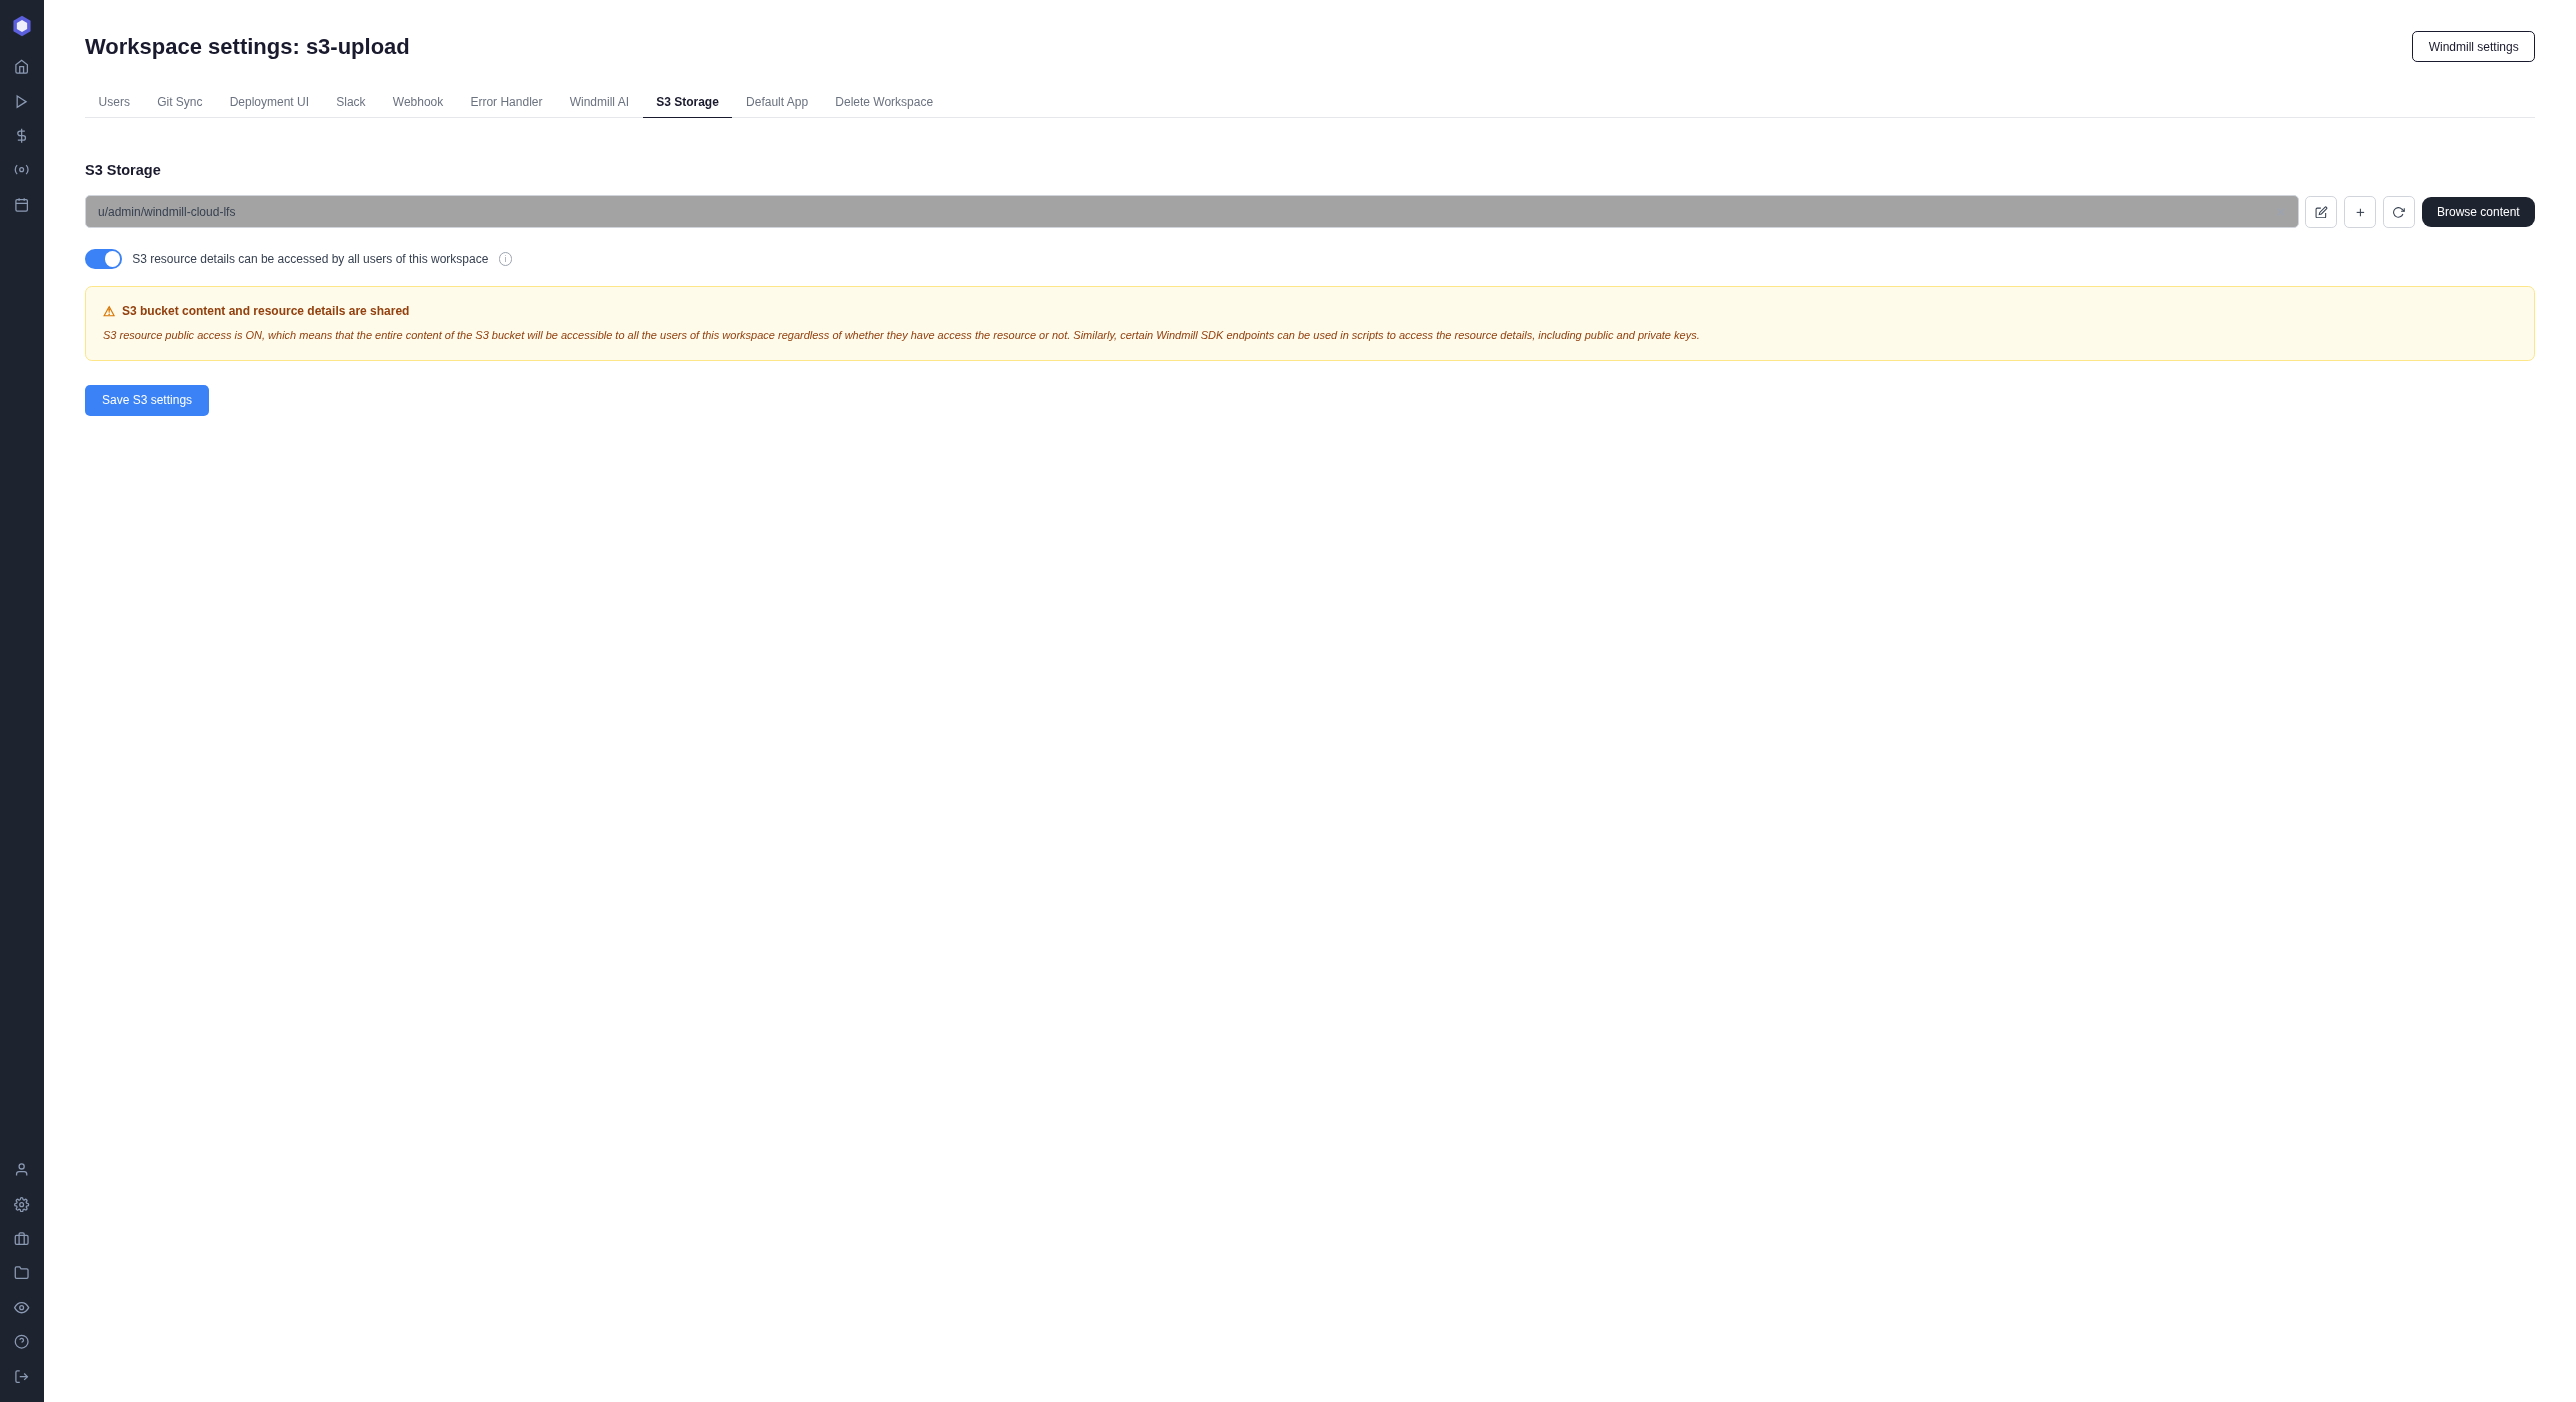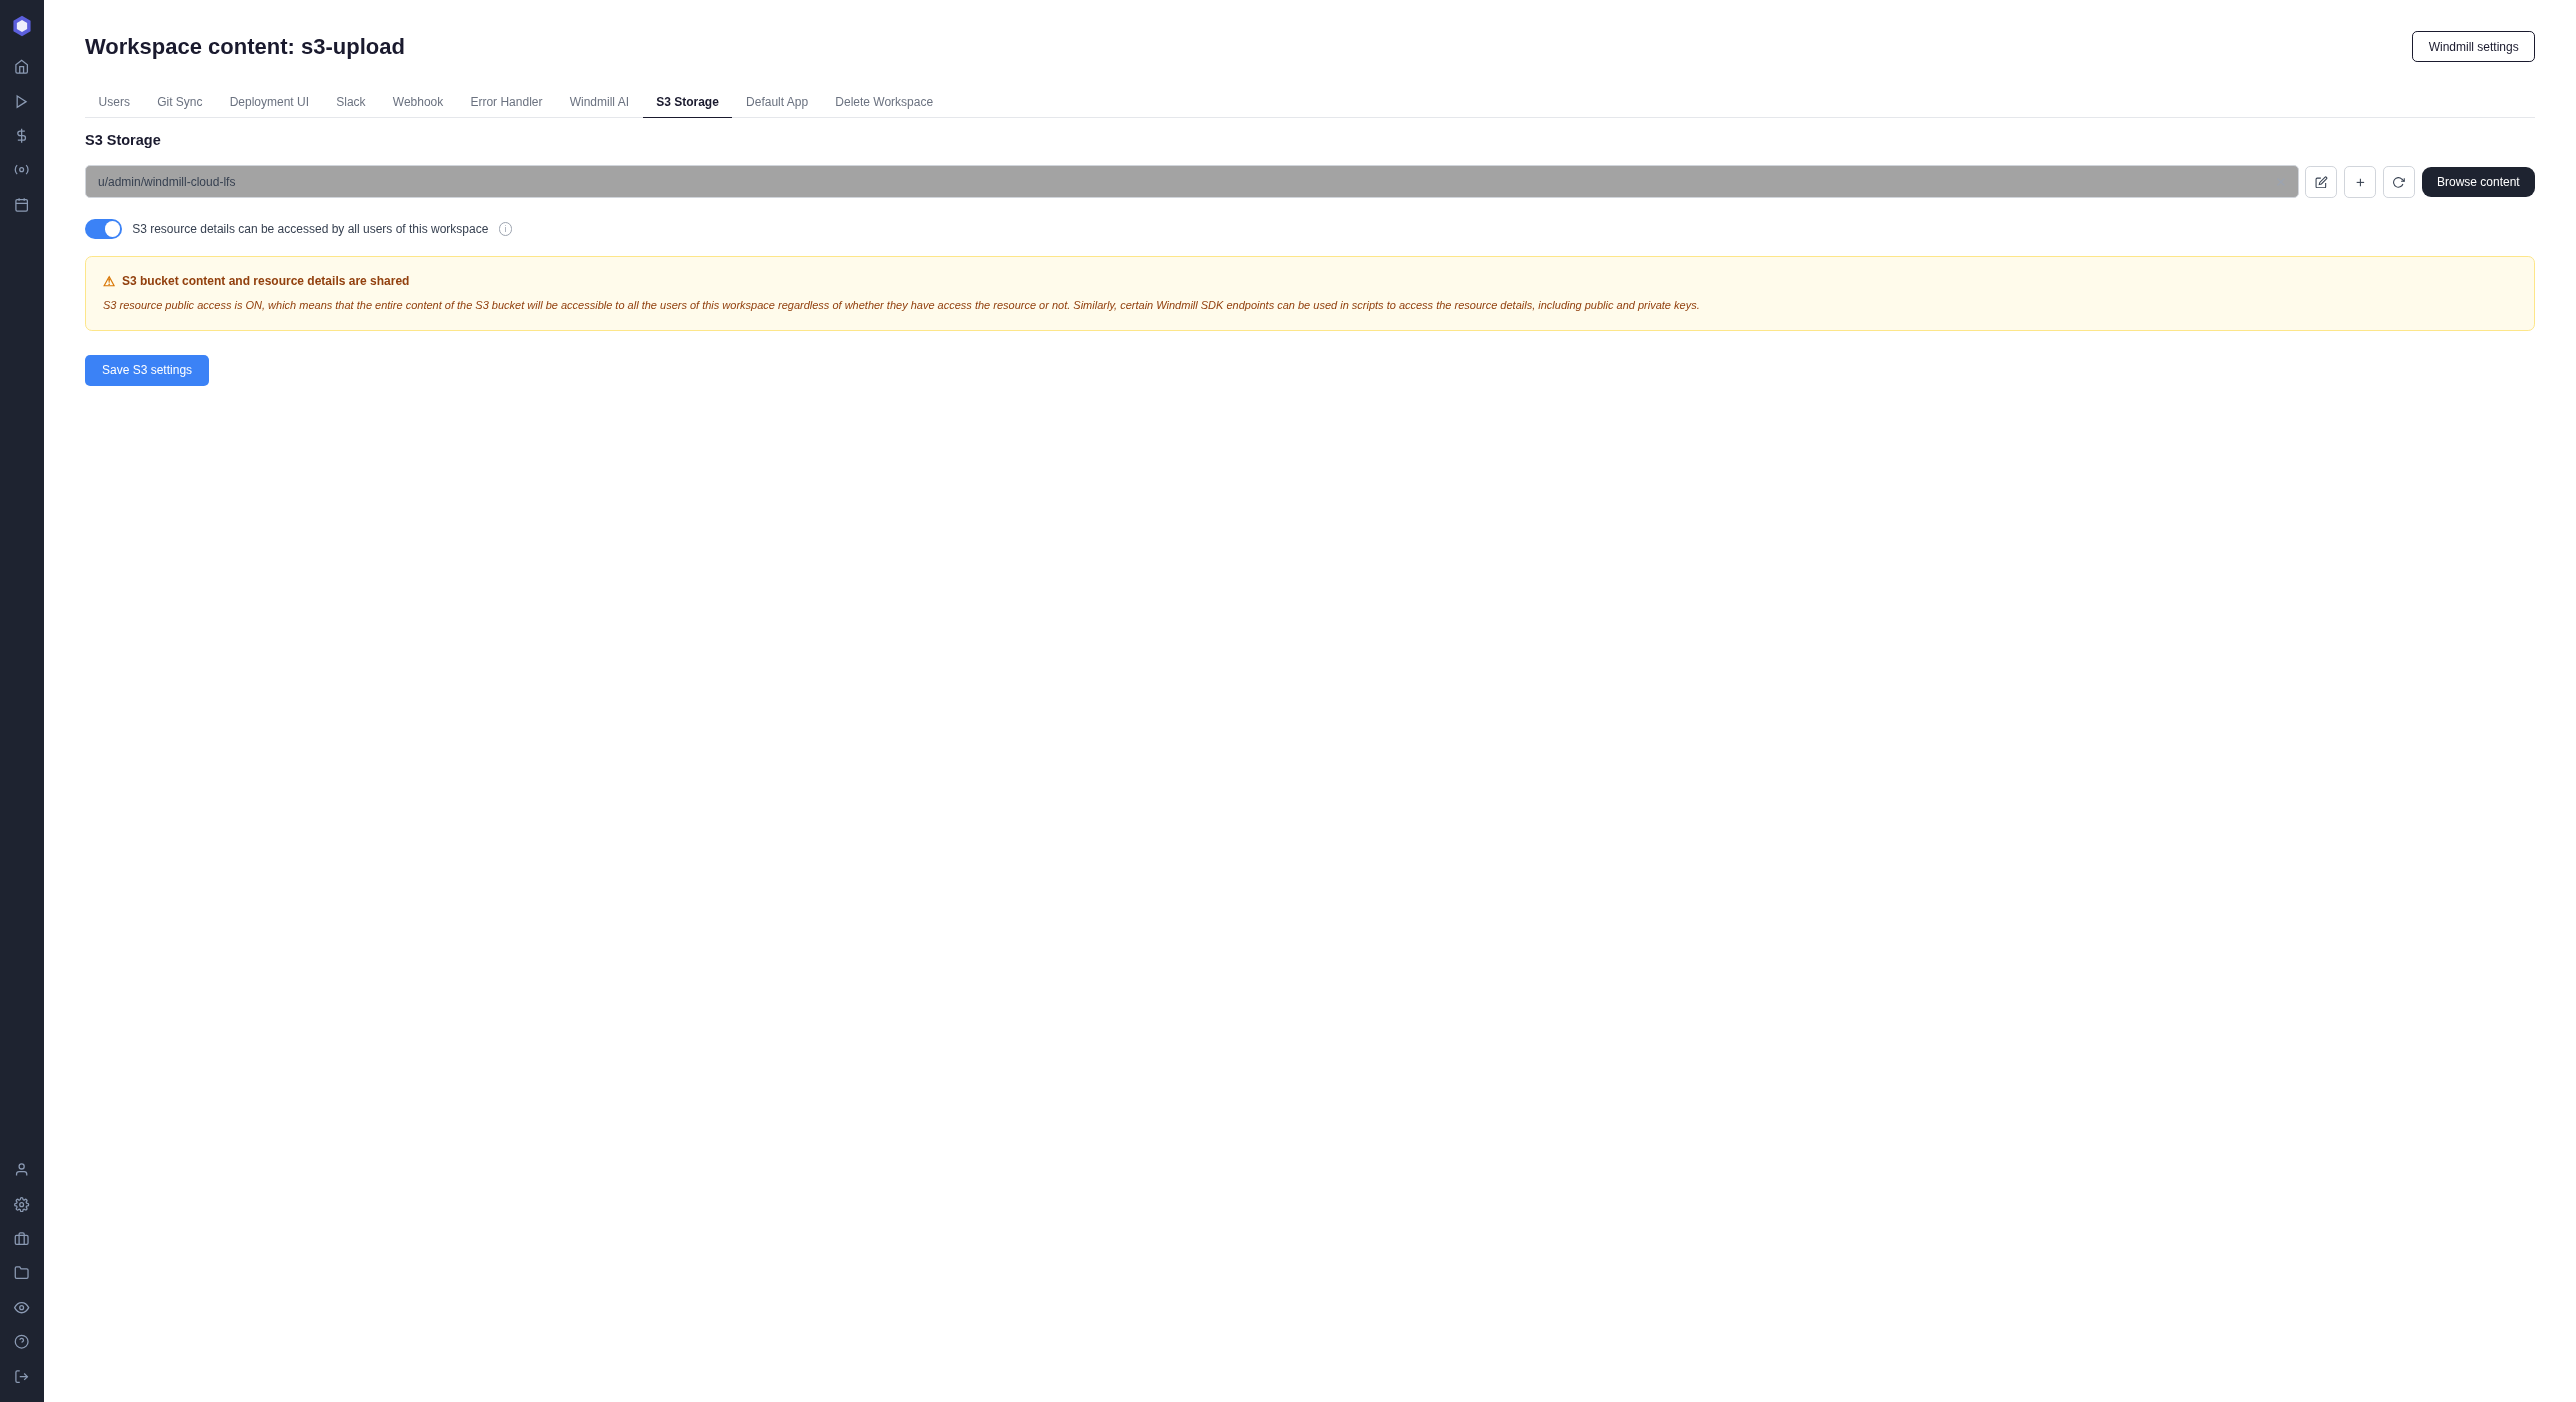--- a/index.html
+++ b/index.html
@@ -66,21 +66,21 @@
       font-weight: 500;
       cursor: pointer;
       color: #1a1a2e;
     }
 
     
     .tabs {
       display: flex;
       gap: 0;
       border-bottom: 0.9px solid #e5e7eb;
-      margin-bottom: 14px;
+      margin-bottom: 44px;
     }
     .tab {
       padding: 8.5px 13.6px;
       font-size: 12px;
       color: #6b7280;
       cursor: pointer;
       border-bottom: 1.7px solid transparent;
       margin-bottom: -0.9px;
       white-space: nowrap;
     }
@@ -332,21 +332,21 @@
           <line x1="21" y1="12" x2="9" y2="12"></line>
         </svg>
     </div>
   </div>
 </nav>
 
 <main class="main">
   <div class="content">
     
     <div class="page-header">
-      <h1 class="page-title">Workspace content: s3-upload</h1>
+      <h1 class="page-title">Workspace settings: s3-upload</h1>
       <button class="instance-settings-btn">Windmill settings</button>
     </div>
 
     
     <div class="tabs">
       <div class="tab">Users</div>
       <div class="tab">Git Sync</div>
       <div class="tab">Deployment UI</div>
       <div class="tab">Slack</div>
       <div class="tab">Webhook</div>

